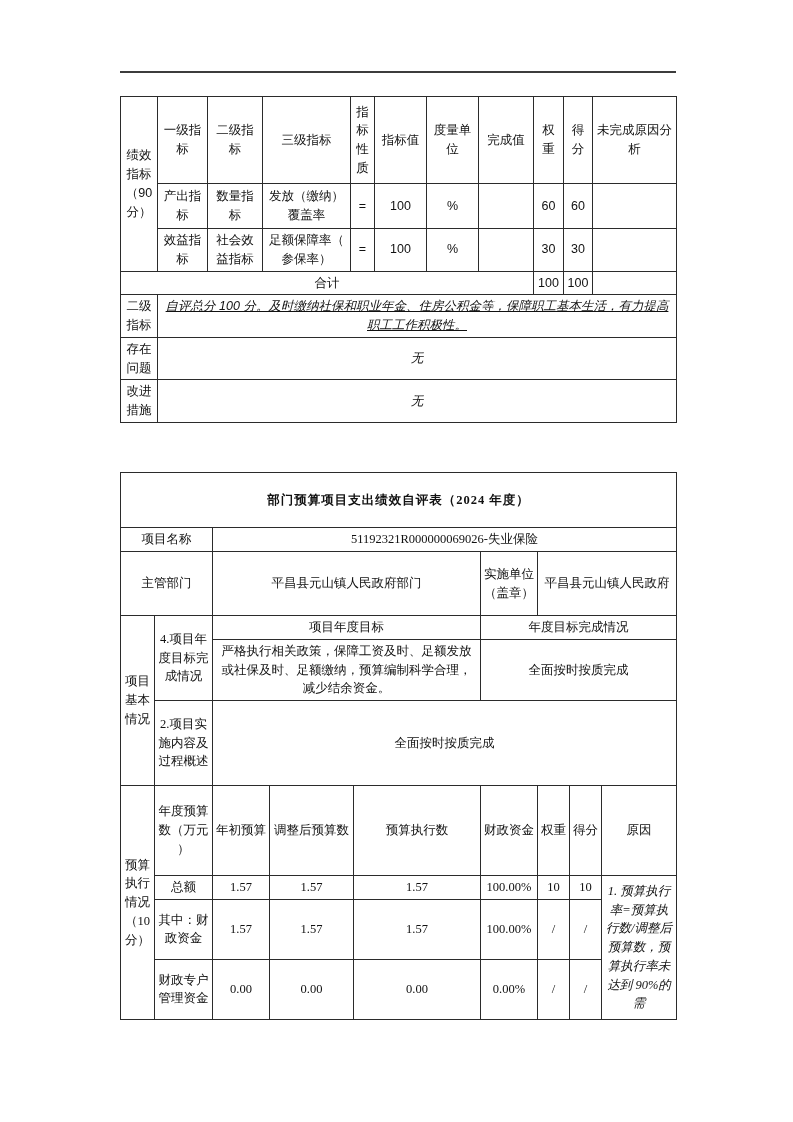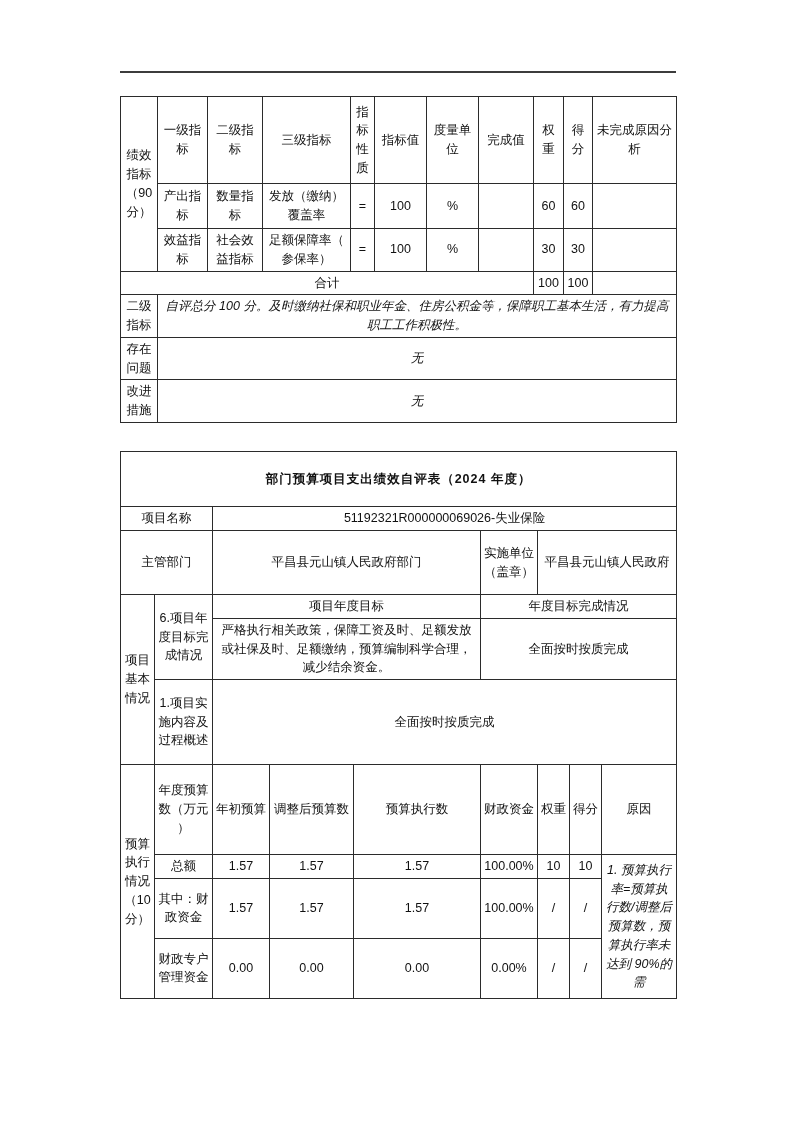--- a/index.html
+++ b/index.html
@@ -5,28 +5,28 @@
   html,body{margin:0;padding:0;background:#ffffff;}
   .page{position:relative;width:793px;height:1122px;background:#ffffff;
         font-family:"Liberation Sans",sans-serif;color:#1a1a1a;overflow:hidden;}
   .toprule{position:absolute;left:120px;top:71px;width:556px;height:2px;background:#3c3c3c;}
   table.tbl{border-collapse:collapse;table-layout:fixed;width:556px;position:absolute;left:120px;background:#fff;}
   table.tbl td{border:1px solid #2b2b2b;font-size:12.5px;line-height:1.5;text-align:center;
                vertical-align:middle;padding:2px 3px;word-break:break-all;line-break:anywhere;
                overflow:hidden;color:#111;}
   .t1{top:96px;}
   .t1b{top:412px;}
-  .t2{top:451px;}
+  .t2{top:472px;font-family:Liberation Serif, serif;}
   td.la{text-align:left;padding:2px 6px;}
   td.top{vertical-align:top;padding-top:4px;}
   td.it{font-style:italic;}
   td.title-cell{font-size:17.5px;font-weight:bold;letter-spacing:1px;line-break:auto;word-break:keep-all;}
   td.mgr{font-weight:bold;text-align:left;padding:2px 7px;line-break:auto;word-break:keep-all;}
   td.reason{font-style:italic;text-align:left;line-height:1.65;padding:3px 5px;margin-left:29px;}
-  td.concl{font-style:italic;text-align:left;padding:2px 6px;line-break:auto;word-break:keep-all;}
+  td.concl{font-style:italic;text-align:left;padding:2px 6px;line-break:auto;word-break:keep-all;text-decoration:underline;}
   .pagenum{position:absolute;left:0;right:0;top:1036px;text-align:center;font-size:12px;
            font-weight:600;color:#333;}
 </style>
 </head>
 <body>
 
 <div class="page">
 
   <div class="toprule"></div>
 
@@ -125,30 +125,30 @@
       <td colspan="7" class="la">51192321R000000069026-失业保险</td>
     </tr>
     <tr style="height:64px">
       <td colspan="2" class="la">主管部门</td>
       <td colspan="3" class="la">平昌县元山镇人民政府部门</td>
       <td class="la">实施单位（盖章）</td>
       <td colspan="3" class="la">平昌县元山镇人民政府</td>
     </tr>
     <tr style="height:22px">
       <td rowspan="3">项目基本情况</td>
-      <td rowspan="2" class="la top">6.项目年度目标完成情况</td>
+      <td rowspan="2" class="la top">4.项目年度目标完成情况</td>
       <td colspan="3">项目年度目标</td>
       <td colspan="4">年度目标完成情况</td>
     </tr>
     <tr style="height:58px">
       <td colspan="3" class="la">严格执行相关政策，保障工资及时、足额发放或社保及时、足额缴纳，预算编制科学合理，减少结余资金。</td>
       <td colspan="4" class="la">全面按时按质完成</td>
     </tr>
     <tr style="height:85px">
-      <td class="la top">1.项目实施内容及过程概述</td>
+      <td class="la top">2.项目实施内容及过程概述</td>
       <td colspan="7" class="la">全面按时按质完成</td>
     </tr>
     <tr style="height:90px">
       <td rowspan="4">预算执行情况（10 分）</td>
       <td>年度预算数（万元）</td>
       <td>年初预算</td>
       <td>调整后预算数</td>
       <td>预算执行数</td>
       <td>财政资金</td>
       <td>权重</td>

